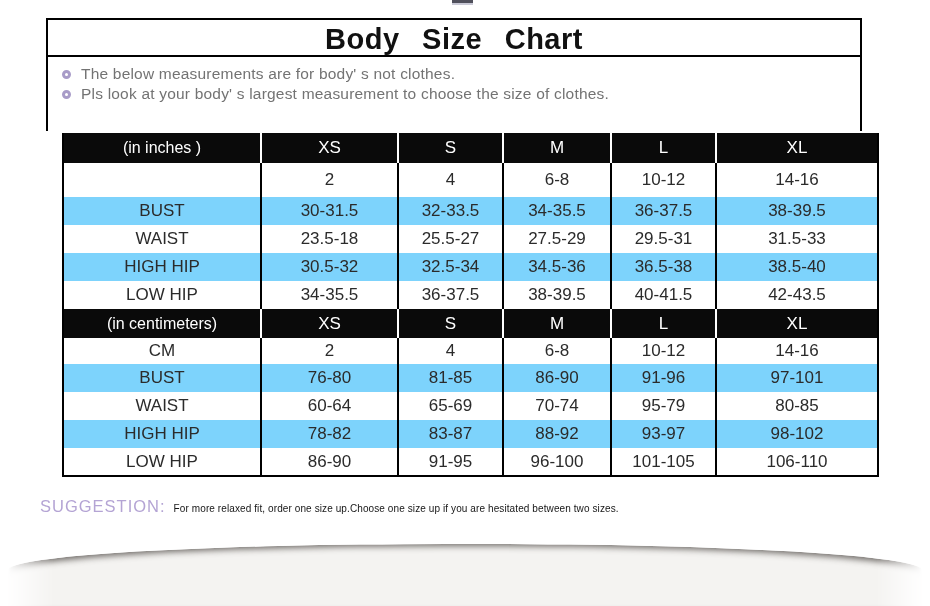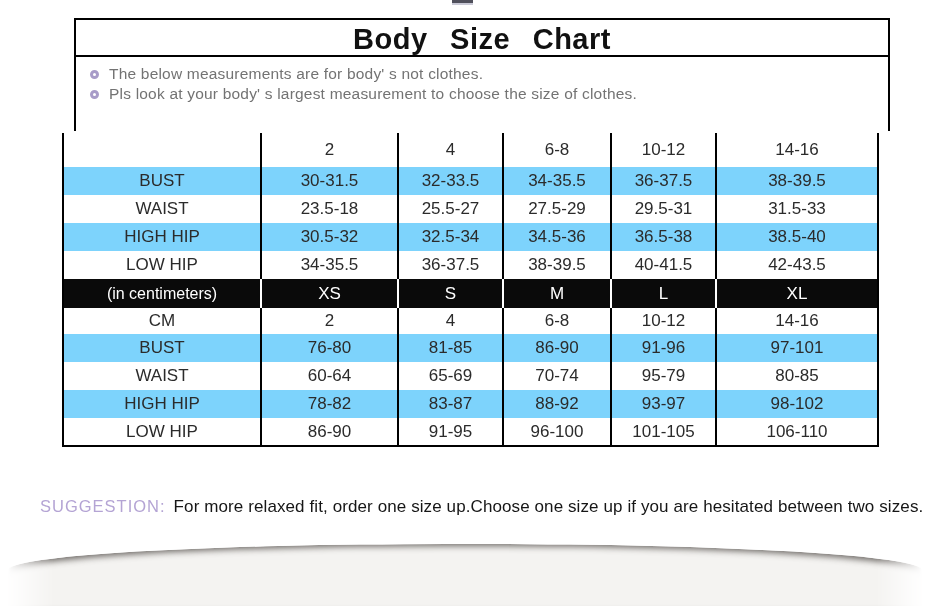--- a/index.html
+++ b/index.html
@@ -5,21 +5,21 @@
   * { margin: 0; padding: 0; box-sizing: border-box; }
   html, body { width: 930px; height: 606px; background: #ffffff; overflow: hidden; }
   body { font-family: "Liberation Sans", sans-serif; color: #2a2a2a; }
   .page { position: relative; width: 930px; height: 606px; background: #fff; }
 
   
   .top-mark { position: absolute; left: 452px; top: 0; width: 21px; height: 5px;
               background: #50505c; border-bottom: 2px solid #c9c9d6; }
 
   
-  .info-box { position: absolute; left: 74px; top: 18px; width: 816px;
+  .info-box { position: absolute; left: 46px; top: 18px; width: 816px;
               border: 2px solid #000; border-bottom: none; background: #fff; }
   .title-row { height: 37px; border-bottom: 2px solid #000; text-align: center;
                font-size: 29px; font-weight: bold; letter-spacing: 0.5px;
                word-spacing: 14px; line-height: 38px; color: #111; }
   .notes { padding: 7px 6px 6px 10px; height: 74px; }
   .note { display: flex; align-items: center; height: 20px; font-size: 15.5px;
           color: #737373; letter-spacing: 0.2px; }
   .bullet { flex: 0 0 auto; width: 9px; height: 9px; border: 3px solid #a89cc8;
             border-radius: 50%; background: #fff; margin: 0 10px 0 4px; }
 
@@ -37,21 +37,21 @@
   .size-table tr.head th:last-child { border-right: 2px solid #000; }
   .size-table tr.shaded td { background: #7dd3fc; }
   .size-table tr.last td { border-bottom: 2px solid #000; }
   .h30 { height: 30px; } .h34 { height: 34px; } .h28 { height: 28px; }
   .h29 { height: 29px; border-radius: 7px; } .h26 { height: 26px; }
 
   
   .suggestion { position: absolute; left: 40px; top: 497px; width: 880px;
                 white-space: nowrap; }
   .suggestion .sug-label { color: #b4a4d4; font-size: 16.5px; letter-spacing: 1px; }
-  .suggestion .sug-text { color: #161616; font-size: 17px; margin-left: 8px;
+  .suggestion .sug-text { color: #161616; font-size: 10px; margin-left: 8px;
                           letter-spacing: 0.1px; }
 
   
   .shadow-strip { position: absolute; left: 8px; right: 8px; top: 544px; height: 62px;
                   background: #f4f3f1;
                   border-radius: 48% 48% 0 0 / 26px 26px 0 0;
                   box-shadow: inset 0 4px 6px -2px rgba(55,50,45,0.70);
                   -webkit-mask-image: linear-gradient(90deg, transparent 0, #000 5%, #000 95%, transparent 100%);
                   mask-image: linear-gradient(90deg, transparent 0, #000 5%, #000 95%, transparent 100%); }
 </style>
@@ -80,20 +80,28 @@
     <colgroup>
       <col style="width:198px">
         <col style="width:137px">
         <col style="width:105px">
       <col style="width:108px">
         <col style="width:105px">
         <col style="width:162px">
     </colgroup>
     <tbody>
 
+      <tr class="head h30">
+        <th>(in inches )</th>
+        <th>XS</th>
+        <th>S</th>
+        <th>M</th>
+        <th>L</th>
+        <th>XL</th>
+      </tr>
       <tr class="h34">
         <td></td>
         <td>2</td>
         <td>4</td>
         <td>6-8</td>
         <td>10-12</td>
         <td>14-16</td>
       </tr>
       <tr class="shaded h28">
         <td>BUST</td>

